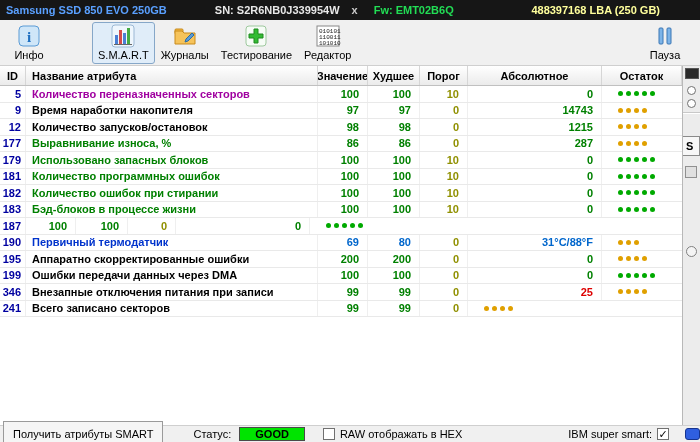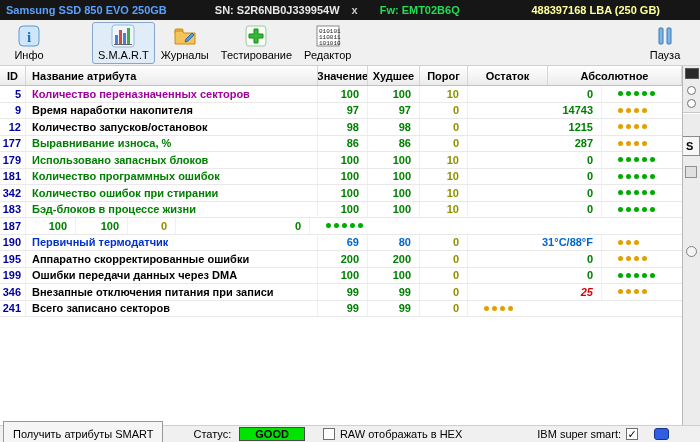--- a/index.html
+++ b/index.html
@@ -5,21 +5,21 @@
   * { margin:0; padding:0; box-sizing:border-box; }
   html,body { width:700px; height:442px; overflow:hidden; }
   body { font-family:"Liberation Sans", sans-serif; font-size:11px; background:#f0f0f0; }
   .window { width:700px; height:442px; display:flex; flex-direction:column; overflow:hidden; }
 
   
   .titlebar { height:20px; background:#161616; display:flex; align-items:center; font-weight:bold; flex:0 0 auto; }
   .tb-model    { color:#5aa0ff; margin-left:6px; }
   .tb-serial   { color:#e8e8e8; margin-left:48px; }
   .tb-sep      { color:#cccccc; margin-left:12px; }
-  .tb-fw       { color:#22dd55; margin-left:22px;text-align:center; }
+  .tb-fw       { color:#22dd55; margin-left:16px;text-align:center; }
   .tb-capacity { color:#ffff9c; margin-left:auto; margin-right:40px; }
 
   
   .toolbar { height:46px; background:#f0f0f0; border-bottom:1px solid #cfcfcf; display:flex; align-items:center; padding:1px 4px; flex:0 0 auto; }
   .tool-btn { min-width:50px; height:42px; padding:0 5px; display:flex; flex-direction:column; align-items:center; justify-content:center; gap:0px; border:1px solid transparent; border-radius:3px; cursor:default; }
   .tool-btn.active { background:#e0edf9; border:1px solid #86a7c8; }
   .tool-btn .tool-ico { height:26px; display:flex; align-items:center; justify-content:center; }
   .tool-btn .lbl { font-size:11px; color:#000; line-height:13px; white-space:nowrap; }
   .gap-after { margin-right:38px; }
   .push-right { margin-left:auto; margin-right:6px; }
@@ -49,21 +49,21 @@
   .rp-circle { position:absolute; left:3px; top:180px; width:11px; height:11px; border-radius:50%; border:1px solid #808080; background:#f4f4f4; }
 
   
   .statusbar { height:17px; background:#f0f0f0; border-top:1px solid #cfcfcf; display:flex; align-items:center; flex:0 0 auto; }
   .get-smart-btn { margin-left:3px; height:26px; padding:0 9px; border:1px solid #9a9a9a; background:#f5f5f5; display:flex; align-items:center; color:#000; }
   .status-label { margin-left:30px; color:#000; }
   .good-badge { margin-left:8px; background:#00e400; border:1px solid #4a4a4a; padding:0 15px; font-weight:bold; height:14px; display:flex; align-items:center; color:#000; }
   .chk { width:12px; height:12px; background:#fff; border:1px solid #707070; display:flex; align-items:center; justify-content:center; font-size:11px; line-height:11px; color:#000; flex:0 0 auto; }
   .chk-raw { margin-left:18px; }
   .chk-lbl { margin-left:5px; color:#000; }
-  .ibm-lbl { margin-left:75px; color:#000;text-align:right; }
+  .ibm-lbl { margin-left:106px; color:#000;text-align:right; }
   .chk-ibm { margin-left:5px; }
   .blue-indicator { width:15px; height:12px; background:#2f5fe0; border:1px solid #16348f; border-radius:3px; margin-left:16px; }
 </style>
 </head>
 <body>
 
 <div class="window">
 
   <div class="titlebar" style="background: rgb(22, 22, 22);">
     <span class="tb-model">Samsung SSD 850 EVO 250GB</span>
@@ -138,22 +138,22 @@
     </div>
 
   <div class="main">
     <div class="grid">
       <div class="gridhead">
           <div class="hc" style="width: 26px;">ID</div>
           <div class="hc h-name" style="width: 292px;">Название атрибута</div>
           <div class="hc" style="width: 50px;">Значение</div>
           <div class="hc" style="width: 52px;">Худшее</div>
           <div class="hc" style="width: 48px;">Порог</div>
+          <div class="hc" style="width: 134px;">Абсолютное</div>
           <div class="hc" style="width: 80px;">Остаток</div>
-          <div class="hc" style="width: 134px;">Абсолютное</div>
         </div>
       <div class="gridbody">
           <div class="row">
             <div class="cell c-id" style="width: 26px; color: rgb(0, 0, 160);">5</div>
             <div class="cell c-name" style="width: 292px; color: rgb(160, 0, 160);">Количество переназначенных секторов</div>
             <div class="cell c-num" style="width: 50px; color: rgb(0, 128, 0);">100</div>
             <div class="cell c-num" style="width: 52px; color: rgb(0, 128, 0);">100</div>
             <div class="cell c-num" style="width: 48px; color: rgb(144, 144, 0);">10</div>
             <div class="cell c-num" style="width: 134px; color: rgb(0, 128, 0);">0</div>
             <div class="cell c-dots" style="width: 80px;">
@@ -230,21 +230,21 @@
             <div class="cell c-num" style="width: 134px; color: rgb(0, 128, 0);">0</div>
             <div class="cell c-dots" style="width: 80px;">
               <span class="dot" style="background: rgb(0, 170, 0);"></span>
               <span class="dot" style="background: rgb(0, 170, 0);"></span>
               <span class="dot" style="background: rgb(0, 170, 0);"></span>
               <span class="dot" style="background: rgb(0, 170, 0);"></span>
               <span class="dot" style="background: rgb(0, 170, 0);"></span>
             </div>
           </div>
           <div class="row">
-            <div class="cell c-id" style="width: 26px; color: rgb(0, 0, 160);">342</div>
+            <div class="cell c-id" style="width: 26px; color: rgb(0, 0, 160);">182</div>
             <div class="cell c-name" style="width: 292px; color: rgb(0, 128, 0);">Количество ошибок при стирании</div>
             <div class="cell c-num" style="width: 50px; color: rgb(0, 128, 0);">100</div>
             <div class="cell c-num" style="width: 52px; color: rgb(0, 128, 0);">100</div>
             <div class="cell c-num" style="width: 48px; color: rgb(144, 144, 0);">10</div>
             <div class="cell c-num" style="width: 134px; color: rgb(0, 128, 0);">0</div>
             <div class="cell c-dots" style="width: 80px;">
               <span class="dot" style="background: rgb(0, 170, 0);"></span>
               <span class="dot" style="background: rgb(0, 170, 0);"></span>
               <span class="dot" style="background: rgb(0, 170, 0);"></span>
               <span class="dot" style="background: rgb(0, 170, 0);"></span>
@@ -321,21 +321,21 @@
               <span class="dot" style="background: rgb(0, 170, 0);"></span>
               <span class="dot" style="background: rgb(0, 170, 0);"></span>
             </div>
           </div>
           <div class="row">
             <div class="cell c-id" style="width: 26px; color: rgb(0, 0, 160);">346</div>
             <div class="cell c-name" style="width: 292px; color: rgb(0, 0, 0);">Внезапные отключения питания при записи</div>
             <div class="cell c-num" style="width: 50px; color: rgb(0, 128, 0);">99</div>
             <div class="cell c-num" style="width: 52px; color: rgb(0, 128, 0);">99</div>
             <div class="cell c-num" style="width: 48px; color: rgb(144, 144, 0);">0</div>
-            <div class="cell c-num" style="width: 134px; color: rgb(221, 0, 0); font-style: italic;">25</div>
+            <div class="cell c-num" style="width: 134px; color: rgb(221, 0, 0);">25</div>
             <div class="cell c-dots" style="width: 80px;">
               <span class="dot" style="background: rgb(224, 160, 0);"></span>
               <span class="dot" style="background: rgb(224, 160, 0);"></span>
               <span class="dot" style="background: rgb(224, 160, 0);"></span>
               <span class="dot" style="background: rgb(224, 160, 0);"></span>
             </div>
           </div>
           <div class="row">
             <div class="cell c-id" style="width: 26px; color: rgb(0, 0, 160);">241</div>
             <div class="cell c-name" style="width: 292px; color: rgb(0, 0, 0);">Всего записано секторов</div>

